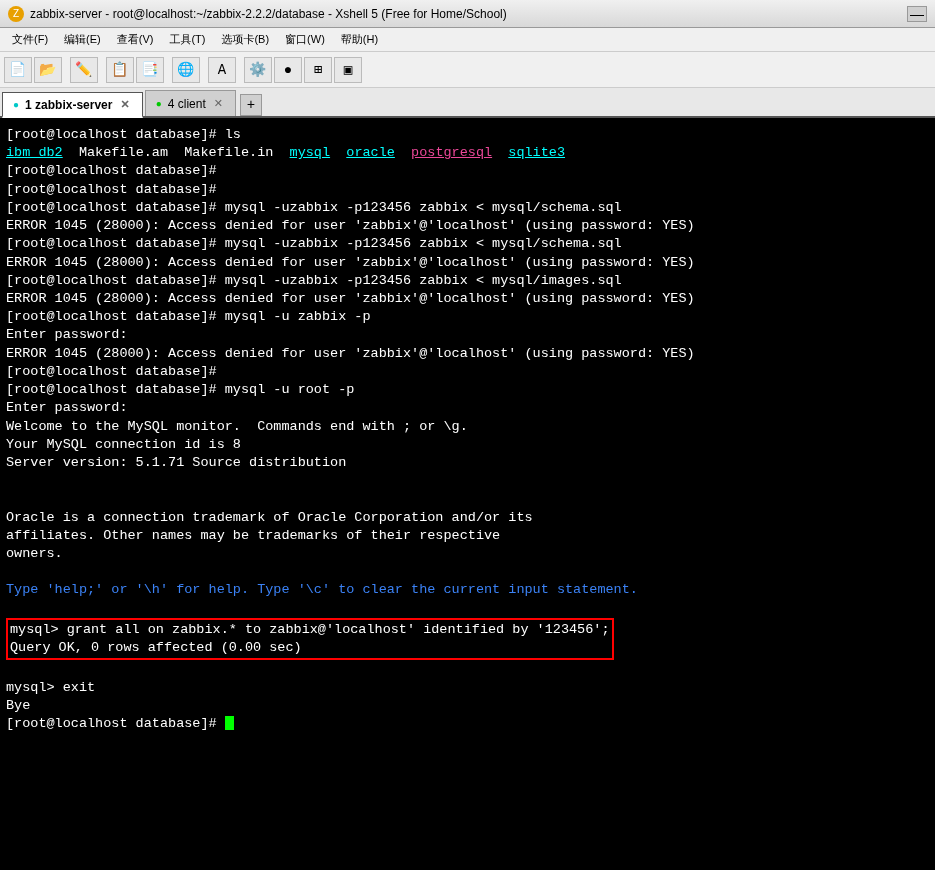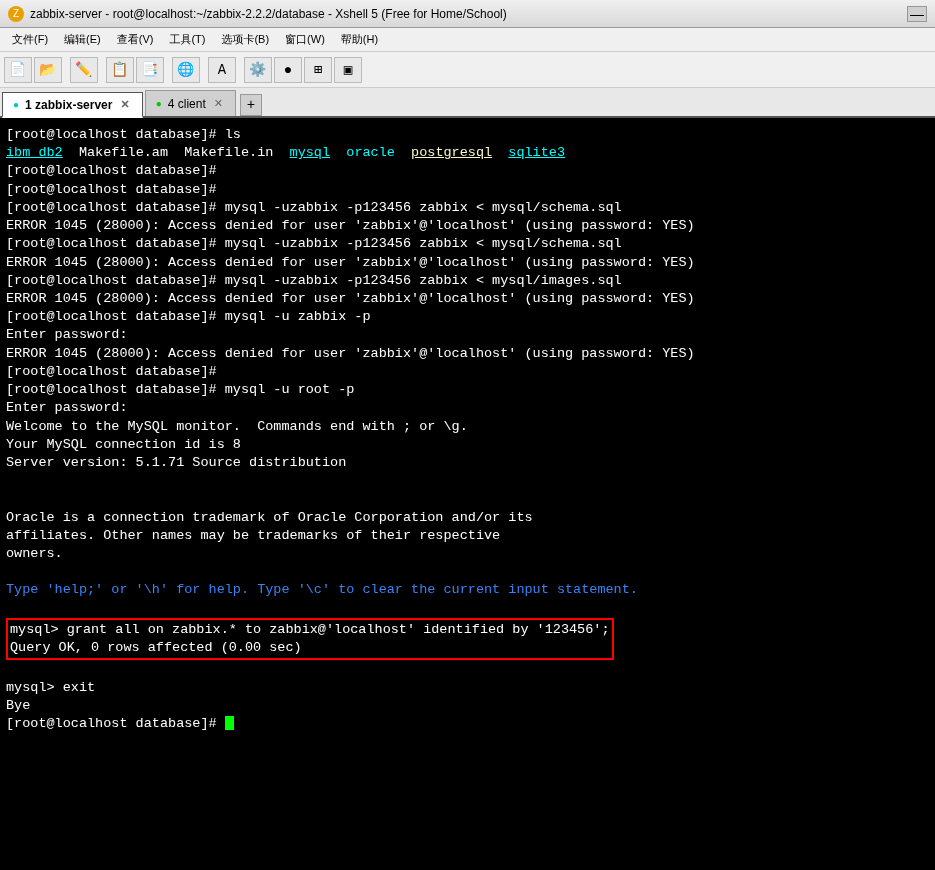--- a/index.html
+++ b/index.html
@@ -135,22 +135,22 @@
       font-family: 'Courier New', Courier, monospace;
       font-size: 13.5px;
       padding: 8px 6px;
       height: calc(870px - 28px - 24px - 36px - 30px);
       overflow: hidden;
       line-height: 1.35;
     }
     .line { display: block; white-space: pre; }
     .ls-ibm { color: #00ffff; text-decoration: underline; }
     .ls-mysql { color: #00ffff; text-decoration: underline; }
-    .ls-oracle { color: #00ffff; }
-    .ls-postgresql { color: #fef9c3; text-decoration: underline; }
+    .ls-oracle { color: #00ffff; text-decoration: underline; }
+    .ls-postgresql { color: #ec4899; text-decoration: underline; }
     .ls-sqlite3 { color: #00ffff; text-decoration: underline; }
     .green-cursor {
       display: inline-block;
       width: 9px;
       height: 14px;
       background: #00ff00;
       vertical-align: middle;
     }
   </style>
 </head>

